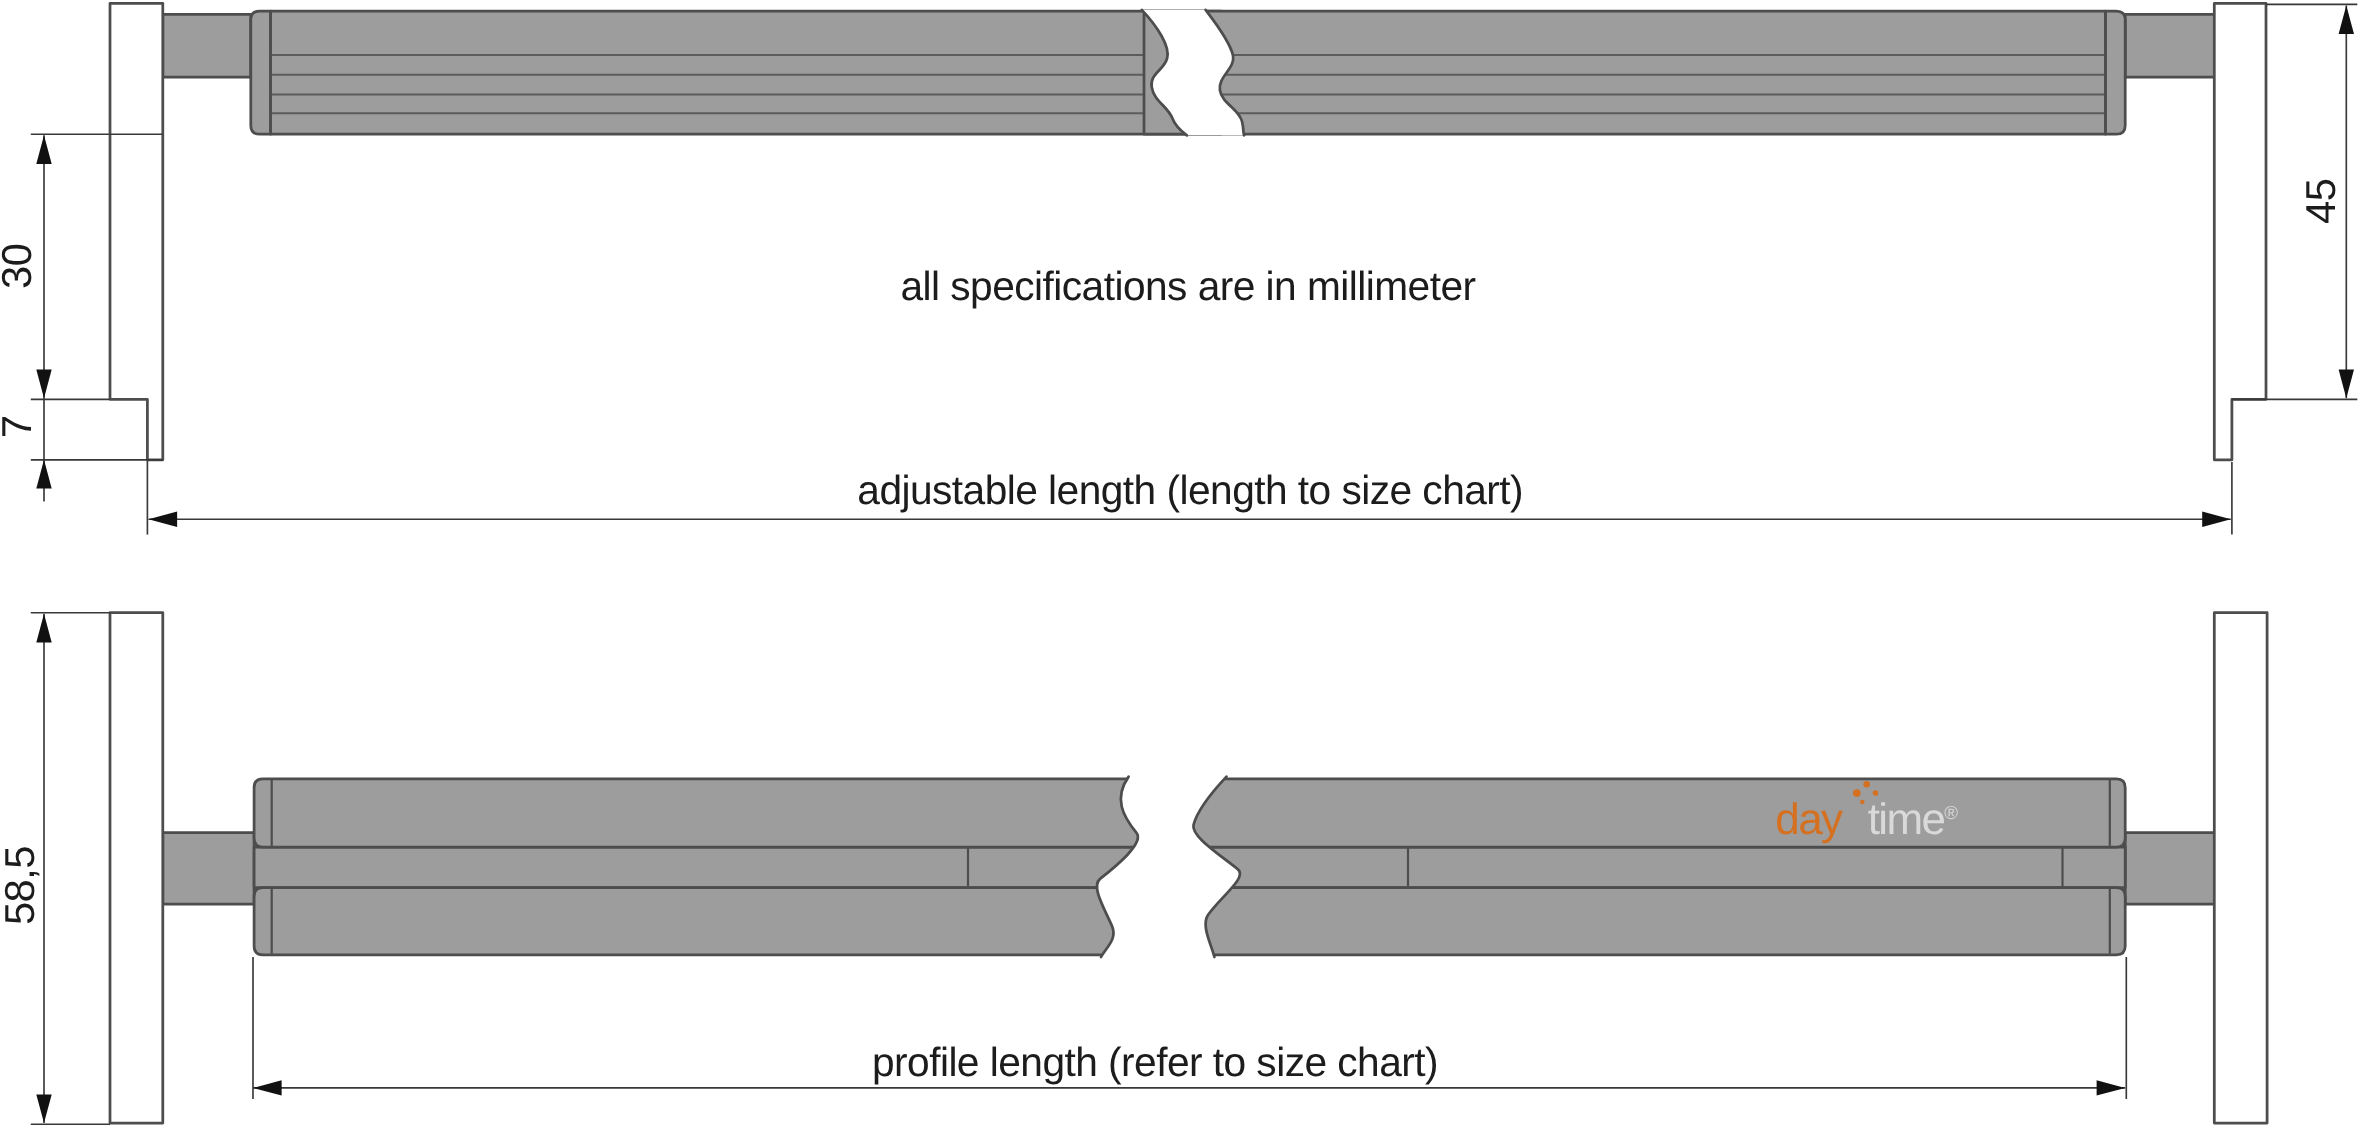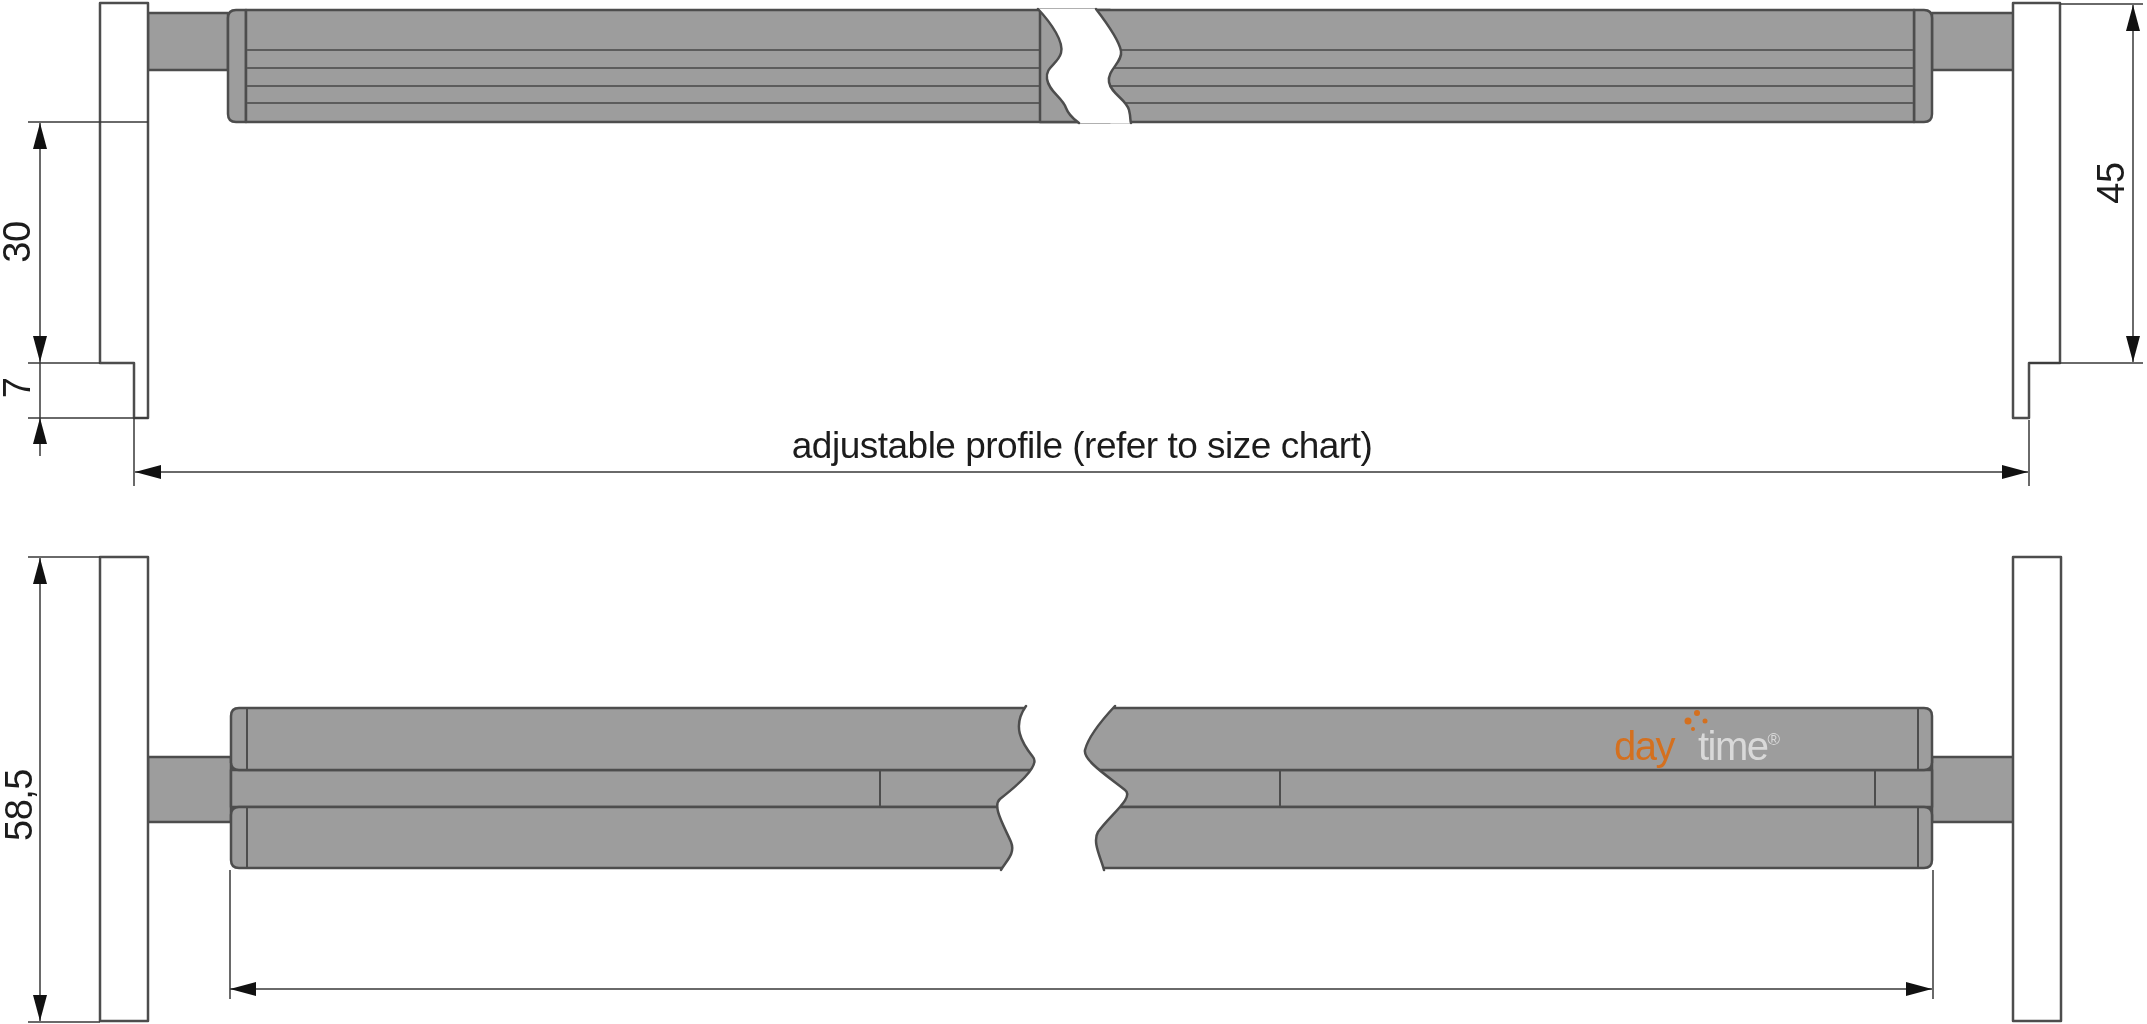--- a/index.html
+++ b/index.html
@@ -140,23 +140,25 @@
       <polygon class="arr" points="40,1021 33,995 47,995"></polygon>
 
       <line class="dim" x1="230" y1="870" x2="230" y2="999"></line>
       <line class="dim" x1="1933" y1="870" x2="1933" y2="999"></line>
       <line class="dim" x1="230" y1="989" x2="1932" y2="989"></line>
       <polygon class="arr" points="230,989 256,982 256,996"></polygon>
       <polygon class="arr" points="1932,989 1906,982 1906,996"></polygon>
     </g>
   </svg>
 
+  <div class="label" style="left:1080px;top:261px;">all specifications are in millimeter</div>
 
-  <div class="label" style="left:1082px;top:446px;">adjustable profile (refer to size chart)</div>
+  <div class="label" style="left:1082px;top:446px;">adjustable length (length to size chart)</div>
 
+  <div class="label" style="left:1050px;top:966px;">profile length (refer to size chart)</div>
 
   <div class="dimtext" style="left:17px;top:242px;">30</div>
 
   <div class="dimtext" style="left:17px;top:388px;">7</div>
 
   <div class="dimtext" style="left:2111px;top:183px;">45</div>
 
   <div class="dimtext" style="left:19px;top:805px;">58,5</div>
 
   <div class="logo" style="left:1697px;top:746px;">

